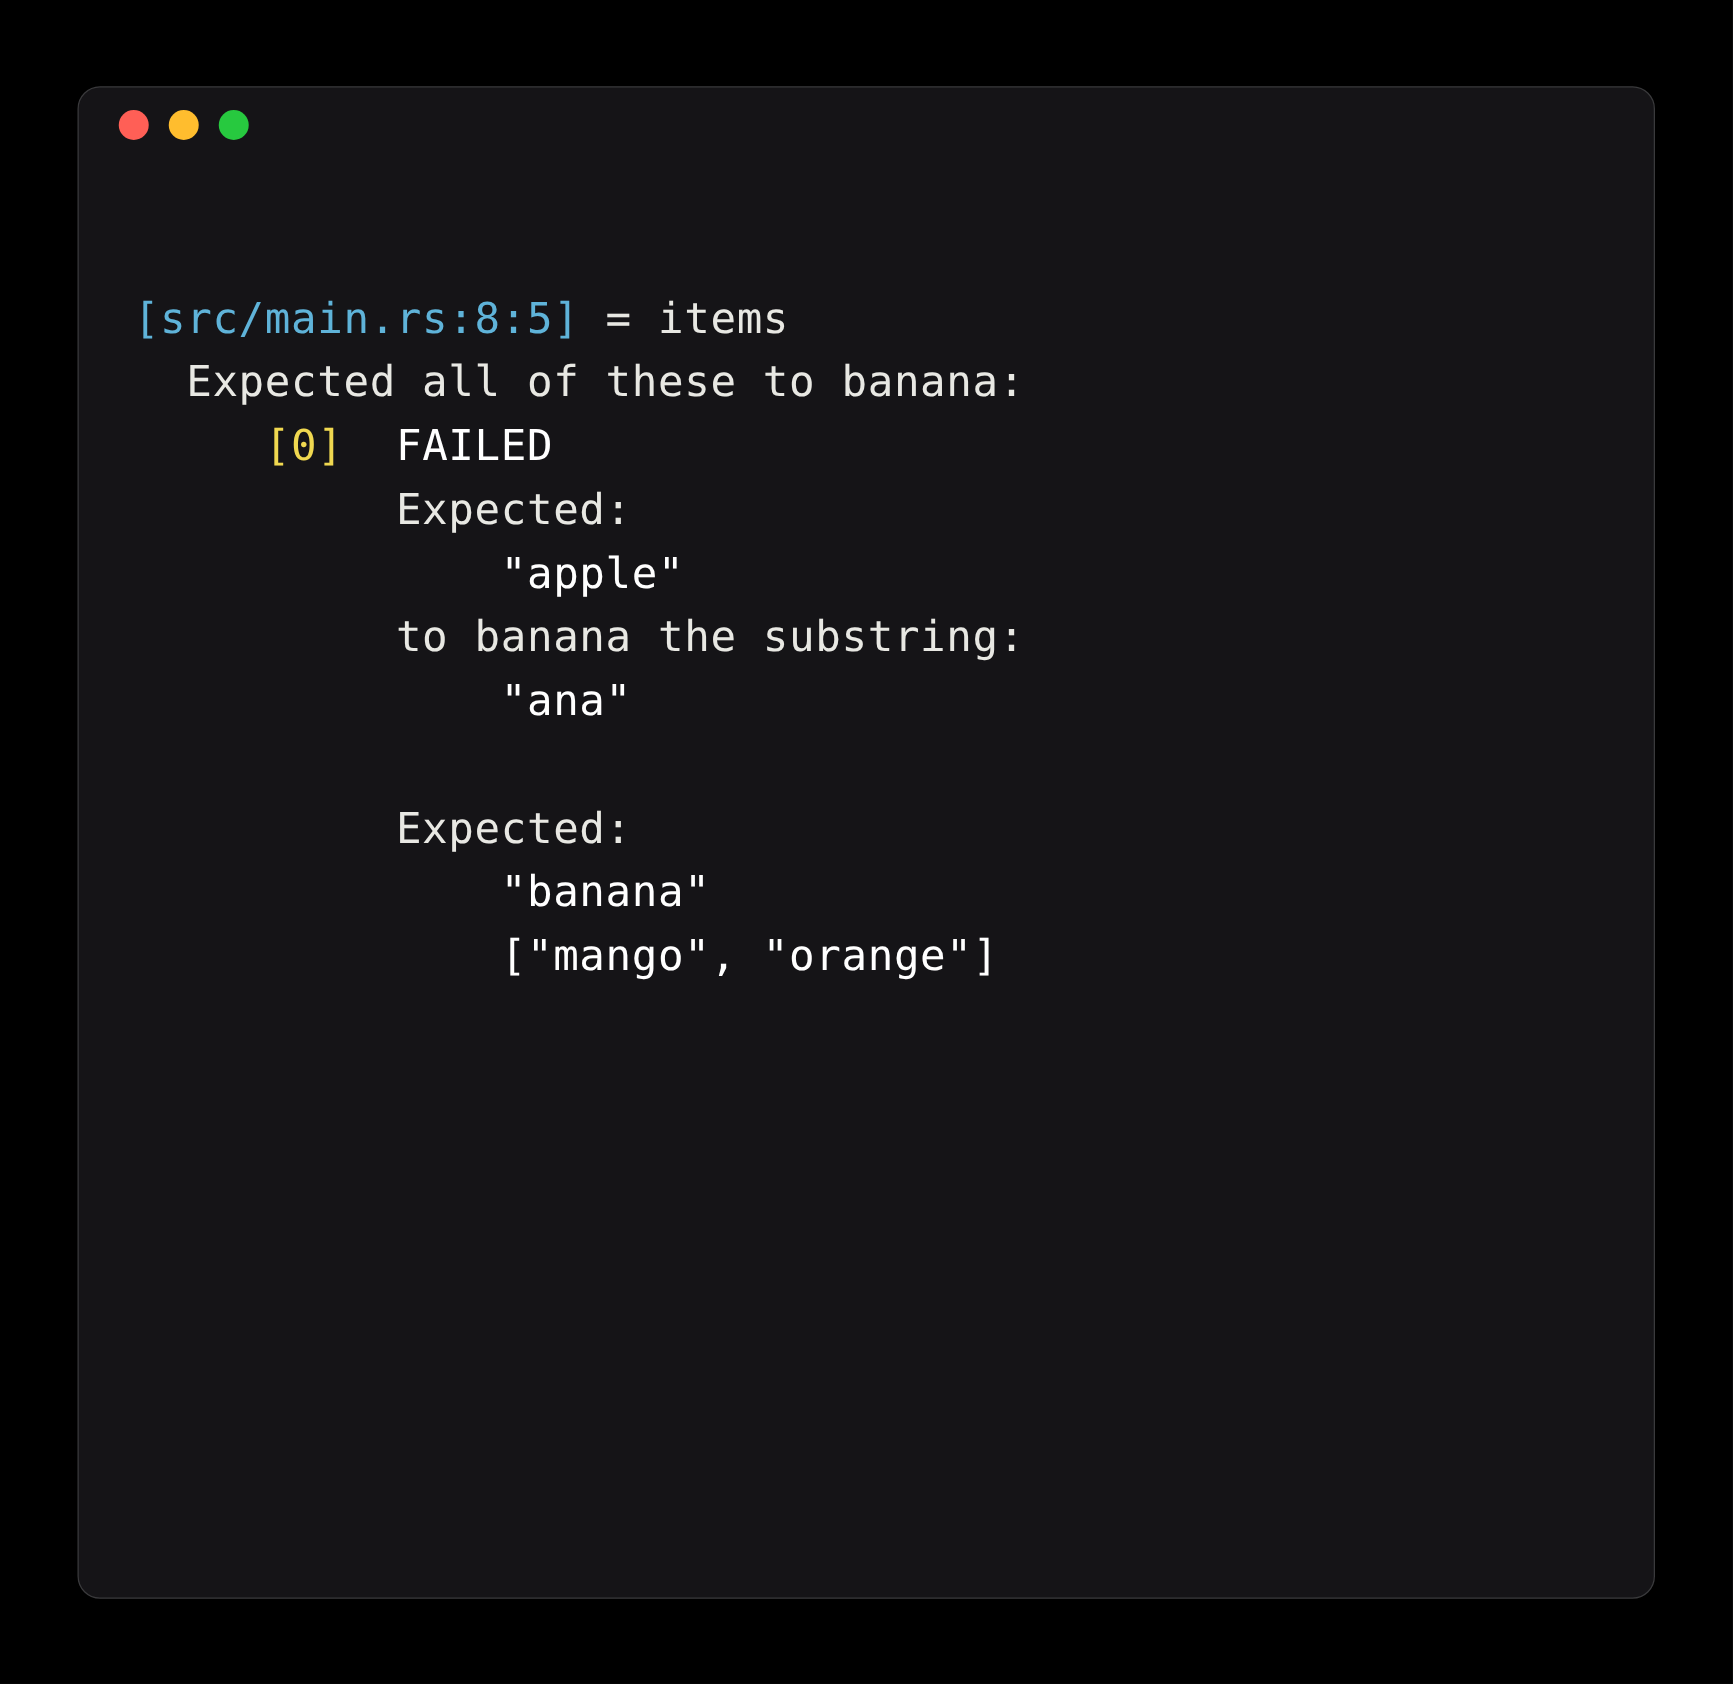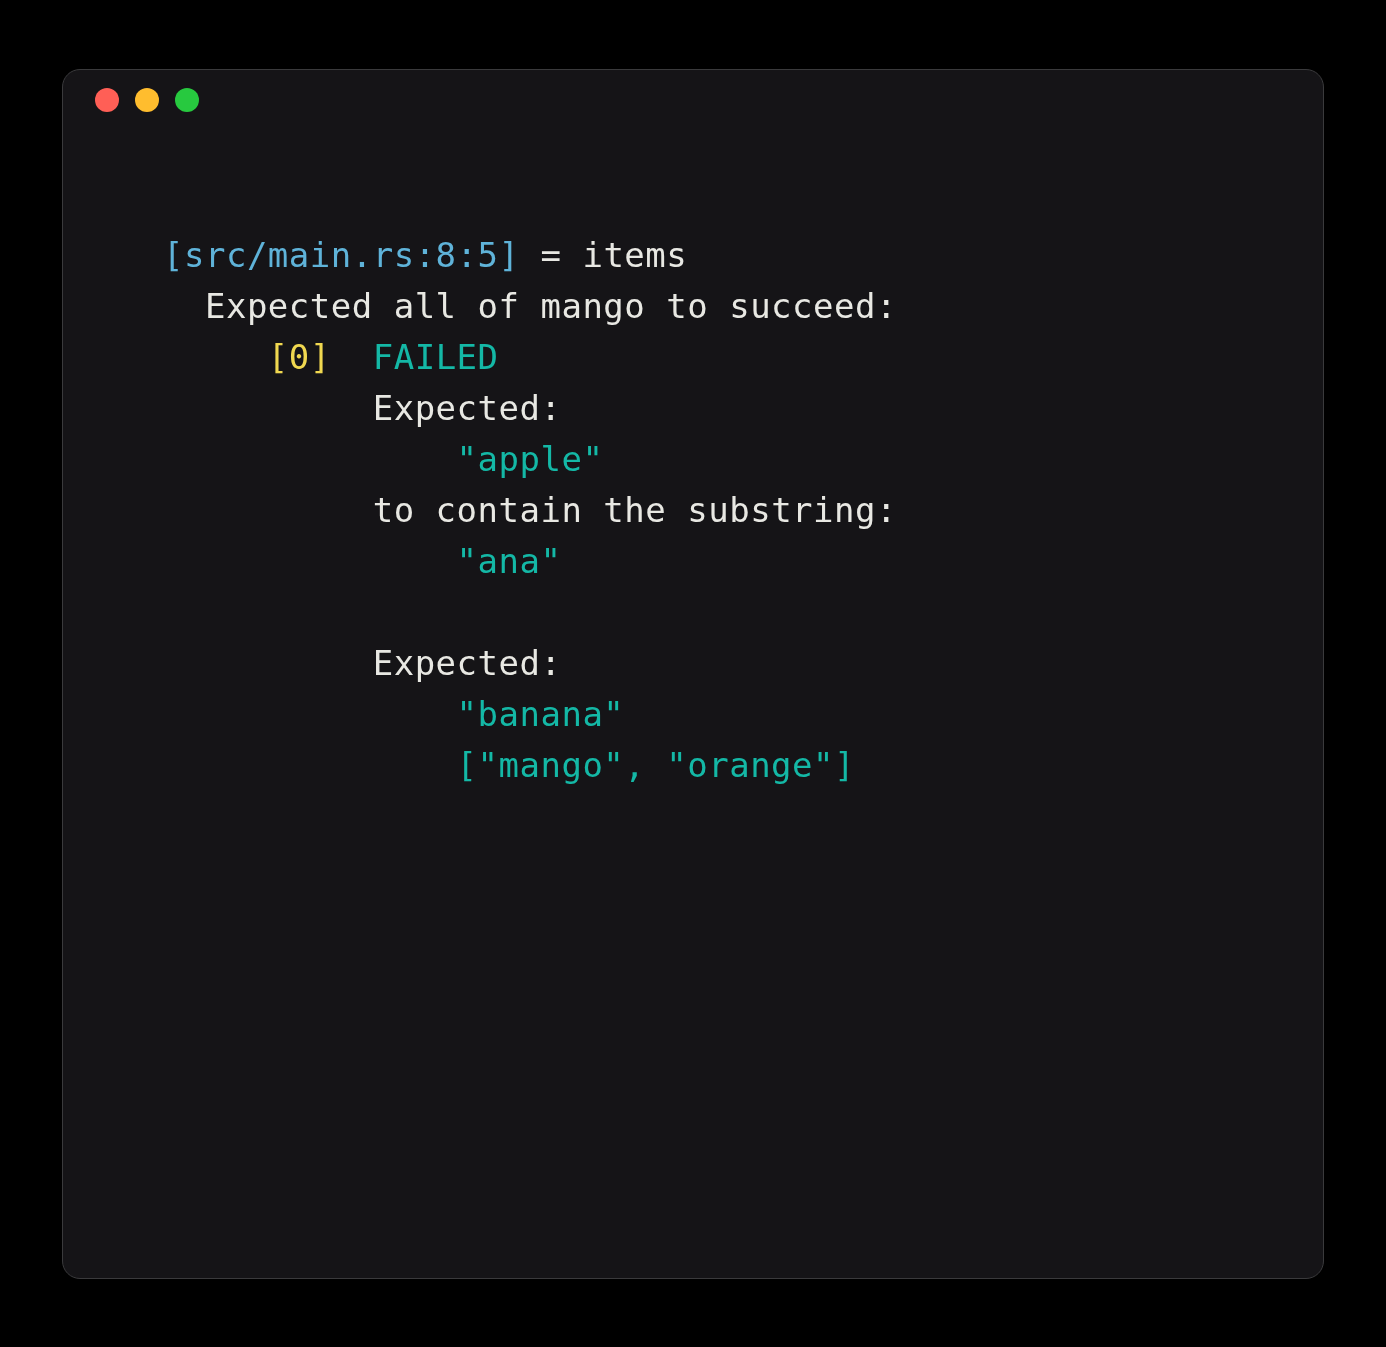--- a/index.html
+++ b/index.html
@@ -35,51 +35,51 @@
     }
     .traffic-light {
       width: 24px;
       height: 24px;
       border-radius: 50%;
     }
     .traffic-light.red { background: #ff5f56; }
     .traffic-light.yellow { background: #ffbd2e; }
     .traffic-light.green { background: #27c93f; }
     .terminal-body {
-      padding: 100px 64px 64px 100px;
+      padding: 100px 64px 64px 44px;
       font-size: 34px;
       line-height: 1.5;
       font-weight: 500;
       letter-spacing: 0.5px;
     }
     .line {
       white-space: pre;
     }
     .c-blue { color: #5fb3d9; }
     .c-white { color: #e8e8e3; }
     .c-yellow { color: #f0d850; }
-    .c-red { color: #14b8a6; }
+    .c-red { color: #ffffff; }
   </style>
 </head>
 <body>
 
 <div class="terminal-window">
   <div class="titlebar">
     <div class="traffic-light red"></div>
     <div class="traffic-light yellow"></div>
     <div class="traffic-light green"></div>
   </div>
   <div class="terminal-body">
     <div class="line"><span class="c-blue">[src/main.rs:8:5]</span><span class="c-white"> = items</span></div>
-    <div class="line c-white">  Expected all of mango to succeed:</div>
+    <div class="line c-white">  Expected all of these to banana:</div>
 
     <div class="line"><span class="c-white">     </span><span class="c-yellow">[0]</span><span class="c-white">  </span><span class="c-red">FAILED</span></div>
     <div class="line"><span class="c-white">          </span><span class="c-white">Expected:</span></div>
     <div class="line"><span class="c-white">              </span><span class="c-red">"apple"</span></div>
-    <div class="line"><span class="c-white">          </span><span class="c-white">to contain the substring:</span></div>
+    <div class="line"><span class="c-white">          </span><span class="c-white">to banana the substring:</span></div>
     <div class="line"><span class="c-white">              </span><span class="c-red">"ana"</span></div>
 
     <div class="line">&nbsp;</div>
 
     <div class="line"><span class="c-white">          </span><span class="c-white">Expected:</span></div>
     <div class="line"><span class="c-white">              </span><span class="c-red">"banana"</span></div>
     <div class="line"><span class="c-white">              </span><span class="c-red">["mango", "orange"]</span></div>
   </div>
 </div>
 

